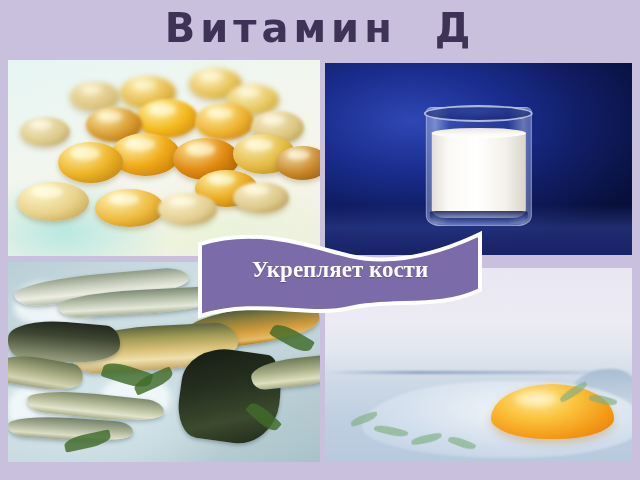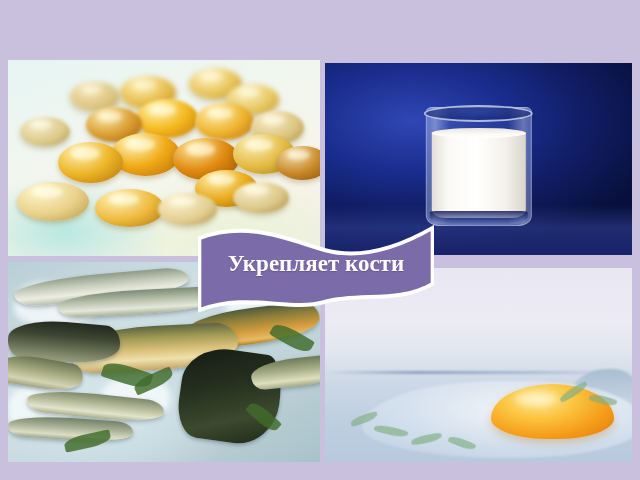--- a/index.html
+++ b/index.html
@@ -212,22 +212,22 @@
     background: #7fae82;
     border-radius: 60% 20% 60% 20%;
     opacity: 0.65;
     filter: blur(0.5px);
   }
 
   
   #ribbon-banner {
     position: absolute;
     left: 198px;
-    top: 224px;
-    width: 236px;
+    top: 230px;
+    width: 284px;
     height: 84px;
     z-index: 9;
   }
   #ribbon-banner svg {
     position: absolute;
     inset: 0;
     width: 100%;
     height: 100%;
     overflow: visible;
   }
@@ -243,20 +243,21 @@
     color: #ffffff;
     white-space: nowrap;
     text-shadow: 0 1px 1px rgba(60,40,90,0.35);
   }
 </style>
 </head>
 <body>
 
 <div id="slide">
 
+  <div id="slide-title">Витамин  Д</div>
 
   <div class="photo" id="photo-capsules">
     <div class="cap-bg"></div>
 
     <div class="cap cap-blur2" style="left:58%;top:4%;width:17%;height:16%;background:radial-gradient(ellipse at 36% 26%,#fff3c4,#e8c45a 55%,#c08f22 100%);"></div>
     <div class="cap cap-blur2" style="left:36%;top:8%;width:18%;height:17%;background:radial-gradient(ellipse at 36% 26%,#ffeeb0,#e5bb49 58%,#b8841c 100%);"></div>
     <div class="cap cap-blur2" style="left:20%;top:11%;width:16%;height:15%;background:radial-gradient(ellipse at 36% 26%,#f6e6b6,#dcc480 60%,#b49a48 100%);"></div>
     <div class="cap cap-blur2" style="left:70%;top:12%;width:17%;height:16%;background:radial-gradient(ellipse at 36% 26%,#fdf0c2,#e7c75f 58%,#bb8f27 100%);"></div>
 
     <div class="cap cap-blur" style="left:41%;top:20%;width:20%;height:20%;background:radial-gradient(ellipse at 34% 24%,#fff4b0,#f3b81d 52%,#c6780a 100%);"></div>

